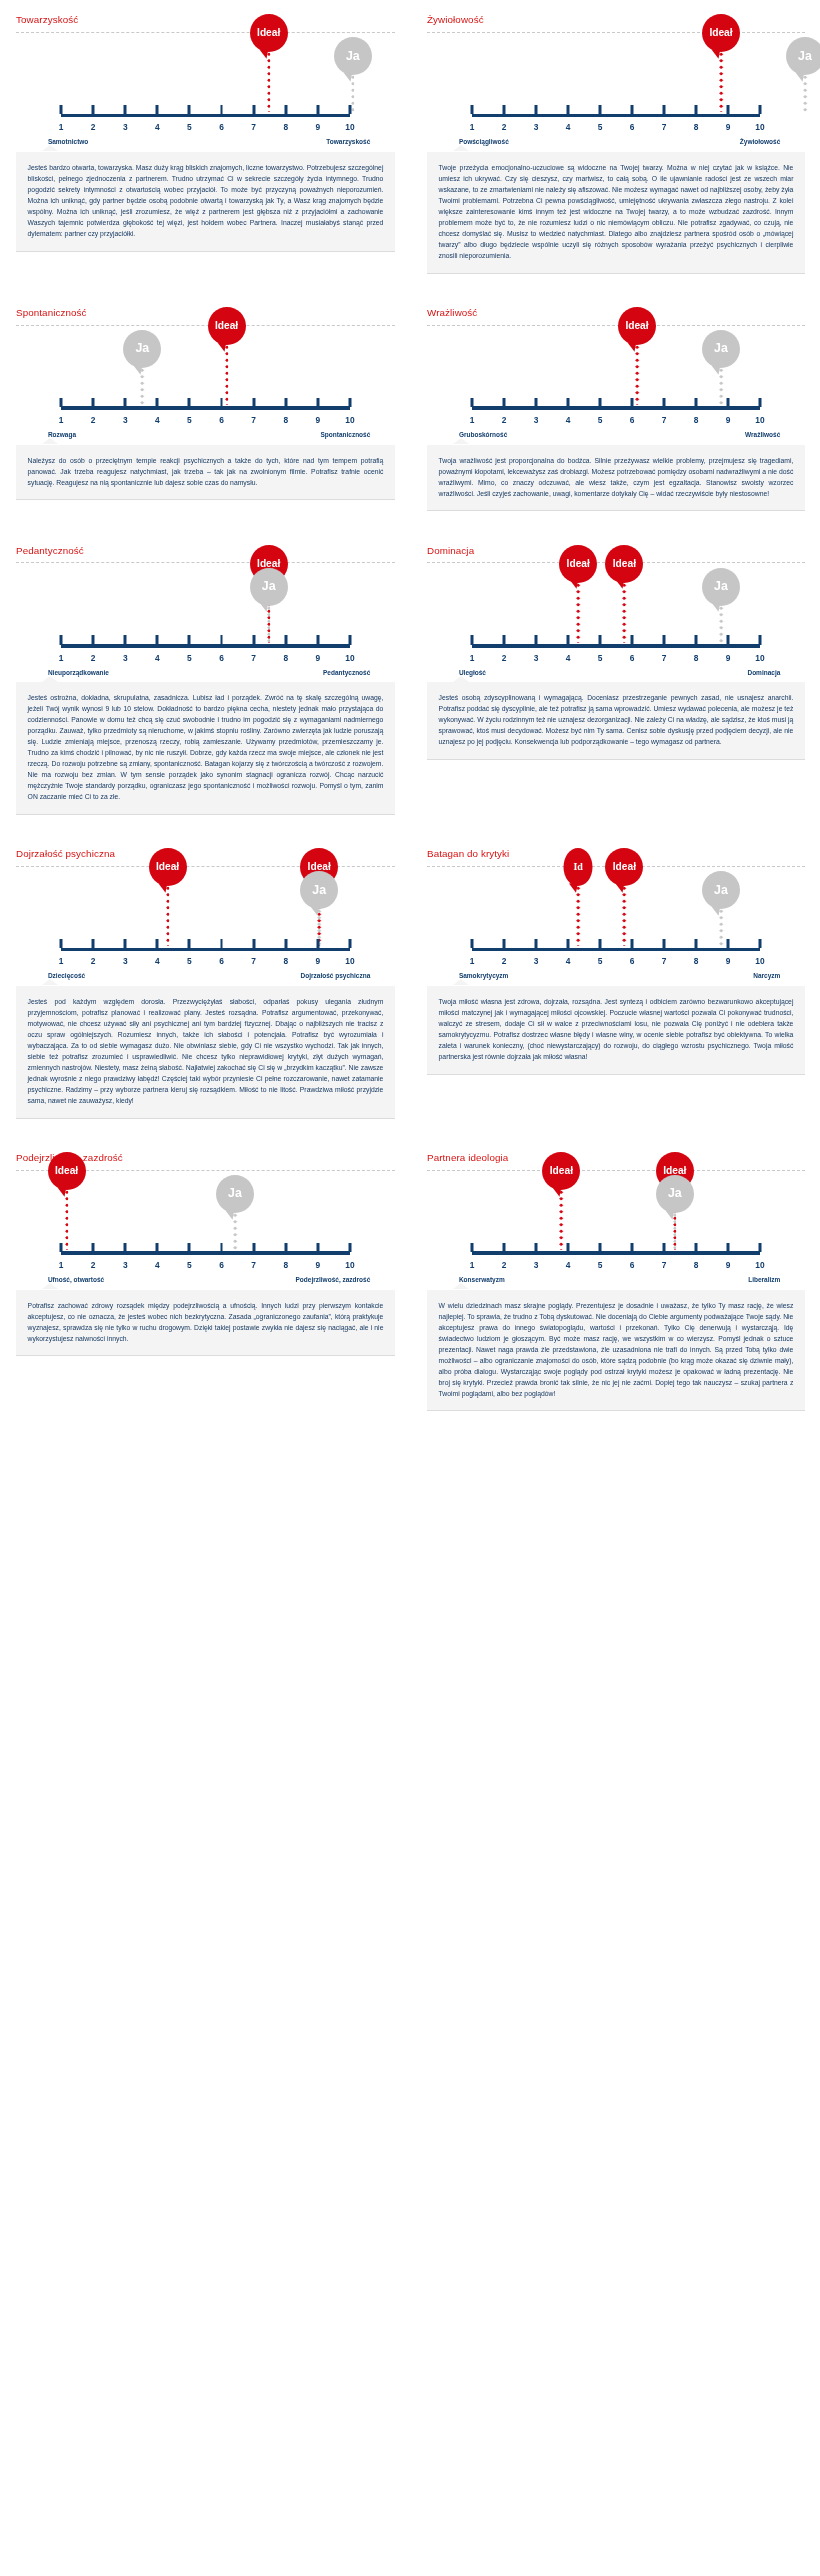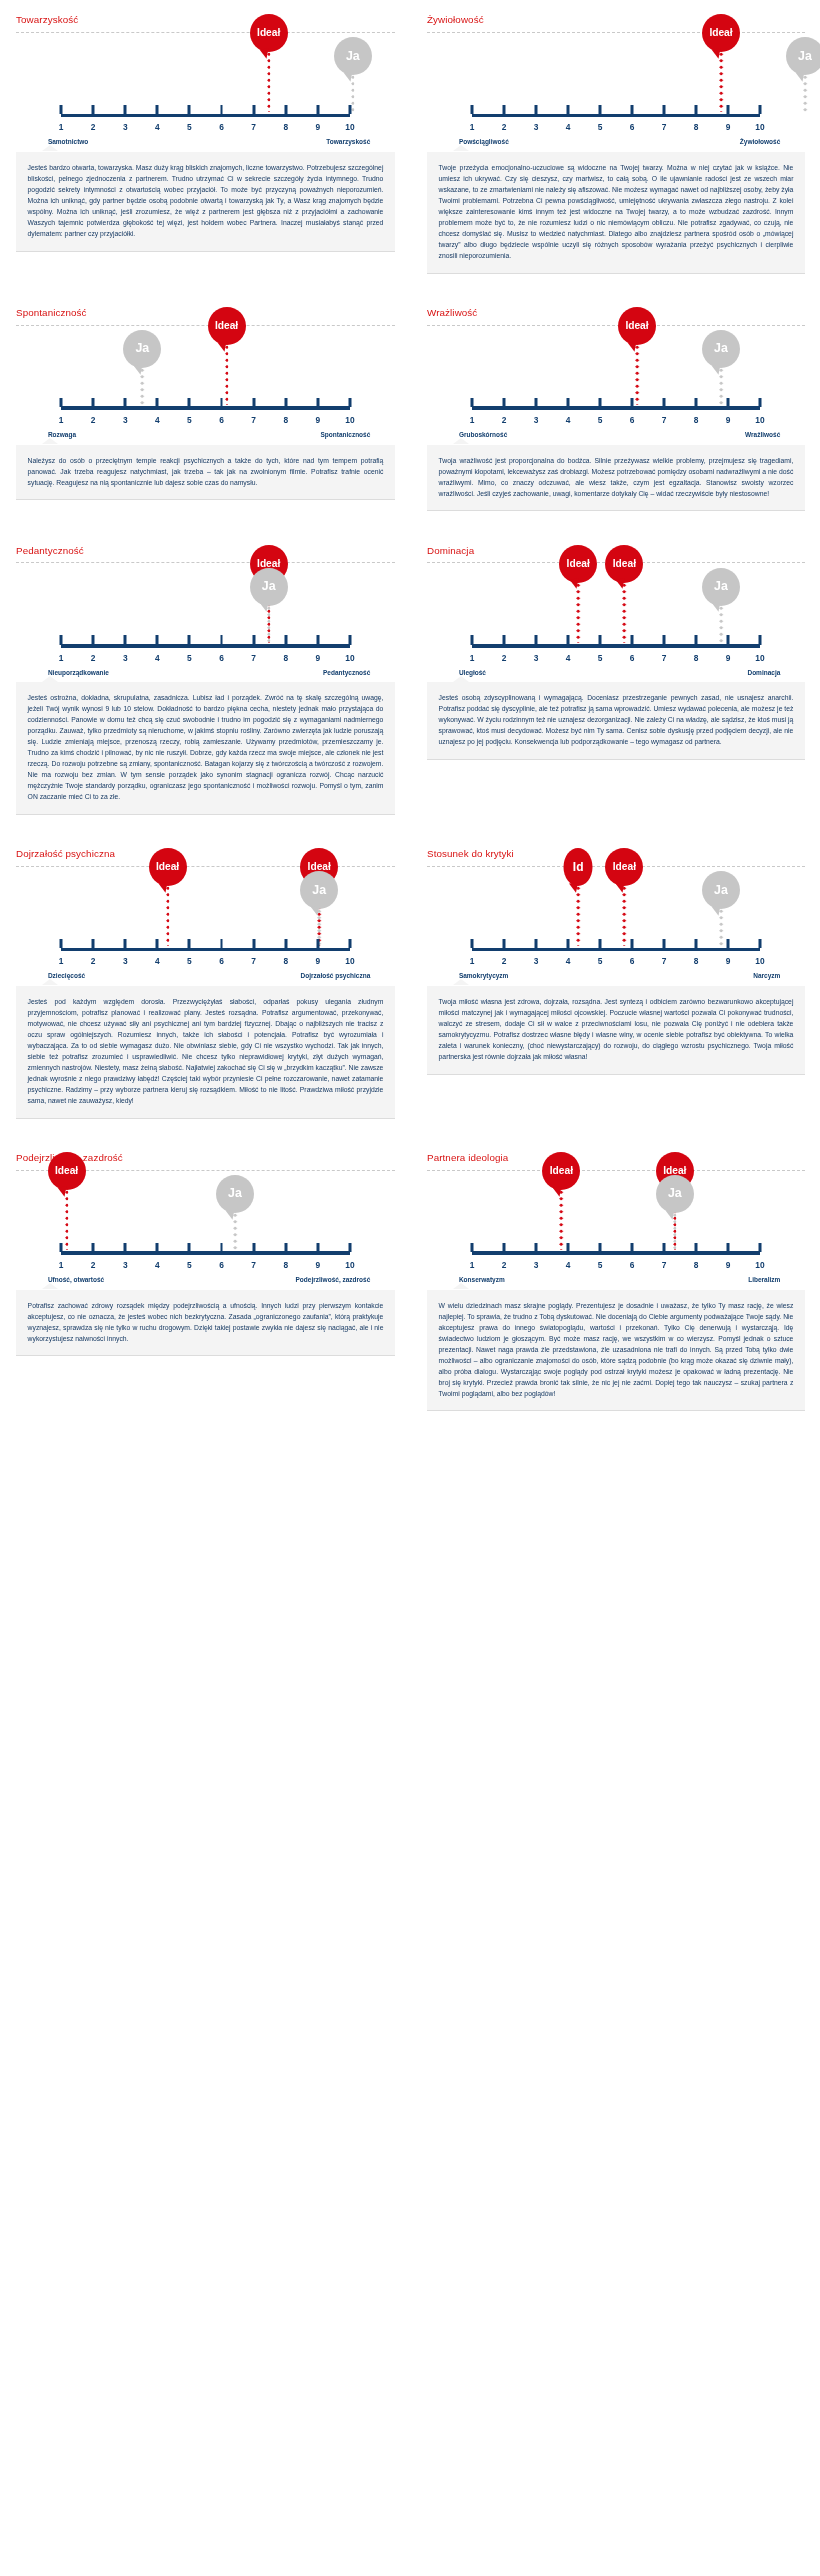--- a/index.html
+++ b/index.html
@@ -112,21 +112,21 @@
     display: flex; align-items: center; justify-content: center;
     color: #ffffff;
     font-weight: bold;
     transform: translateX(-50%);
     z-index: 3;
   }
   .bubble .lbl { position: relative; top: -0.7px; }
   .bubble.ideal { background: #d40511; font-size: 10.2px; }
   .bubble.self  { background: #c6c6c6; font-size: 12.4px; }
   .bubble.narrow { width: 29px; }
-  .bubble.narrow .lbl { font-size: 12px; }
+  .bubble.narrow .lbl { font-size: 10px; font-family: Liberation Serif, serif; }
 
   .bubble .tail {
     position: absolute;
     bottom: -6.5px;
     left: 50%;
     margin-left: -8.7px;
     width: 0; height: 0;
     border-left: 6.5px solid transparent;
     border-right: 3.6px solid transparent;
     border-top: 10.2px solid #d40511;
@@ -531,21 +531,21 @@
         <span class="anchor-left">Dziecięcość</span>
         <span class="anchor-right">Dojrzałość psychiczna</span>
       </div>
     </div>
     <div class="desc-wrap">
       <div class="desc">Jesteś pod każdym względem dorosła. Przezwyciężyłaś słabości, odparłaś pokusy ulegania złudnym przyjemnościom, potrafisz planować i realizować plany. Jesteś rozsądna. Potrafisz argumentować, przekonywać, motywować, nie chcesz używać siły ani psychicznej ani tym bardziej fizycznej. Dbając o najbliższych nie tracisz z oczu spraw ogólniejszych. Rozumiesz innych, także ich słabości i potencjała. Potrafisz być wyrozumiała i wybaczająca. Za to od siebie wymagasz dużo. Nie obwiniasz siebie, gdy Ci nie wszystko wychodzi. Tak jak innych, siebie też potrafisz zrozumieć i usprawiedliwić. Nie chcesz tylko nieprawidłowej krytyki, złyt dużych wymagań, zmiennych nastrojów. Niestety, masz żeiną słabość. Najłatwiej zakochać się Ci się w „brzydkim kaczątku”. Nie zawsze jednak wyrośnie z niego prawdziwy łabędź! Częściej taki wybór przyniesie Ci pełne rozczarowanie, nawet zatamanie psychiczne. Radzimy – przy wyborze partnera kieruj się rozsądkiem. Miłość to nie litość. Prawdziwa miłość przyjdzie sama, nawet nie zauważysz, kiedy!</div>
     </div>
   </section>
 
   <section class="panel">
-    <div class="panel-title">Stosunek do krytyki</div>
+    <div class="panel-title">Batagan do krytyki</div>
     <div class="title-rule"></div>
     <div class="chart">
       <div class="markers-layer">
           <div class="leader ideal" style="left: 40%; height: 61px;"></div>
           <div class="bubble ideal narrow" style="left: 40%; bottom: 93px;">
             <span class="lbl">Id</span>
             <span class="tail"></span>
           </div>
           <div class="leader ideal" style="left: 52.2222%; height: 61px;"></div>
           <div class="bubble ideal" style="left: 52.2222%; bottom: 93px;">

